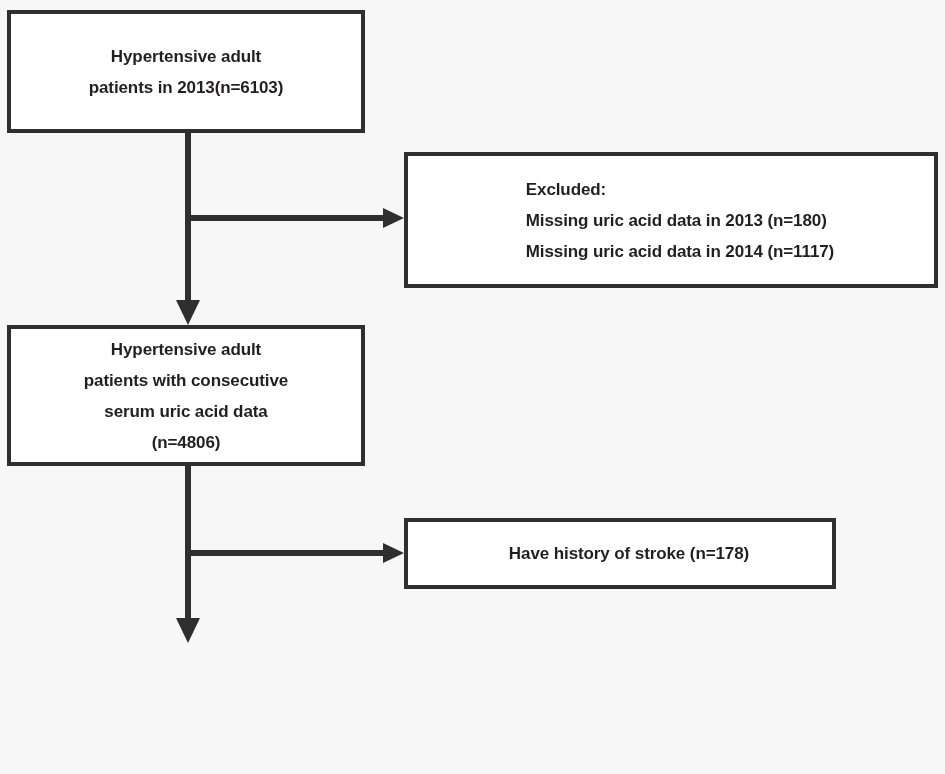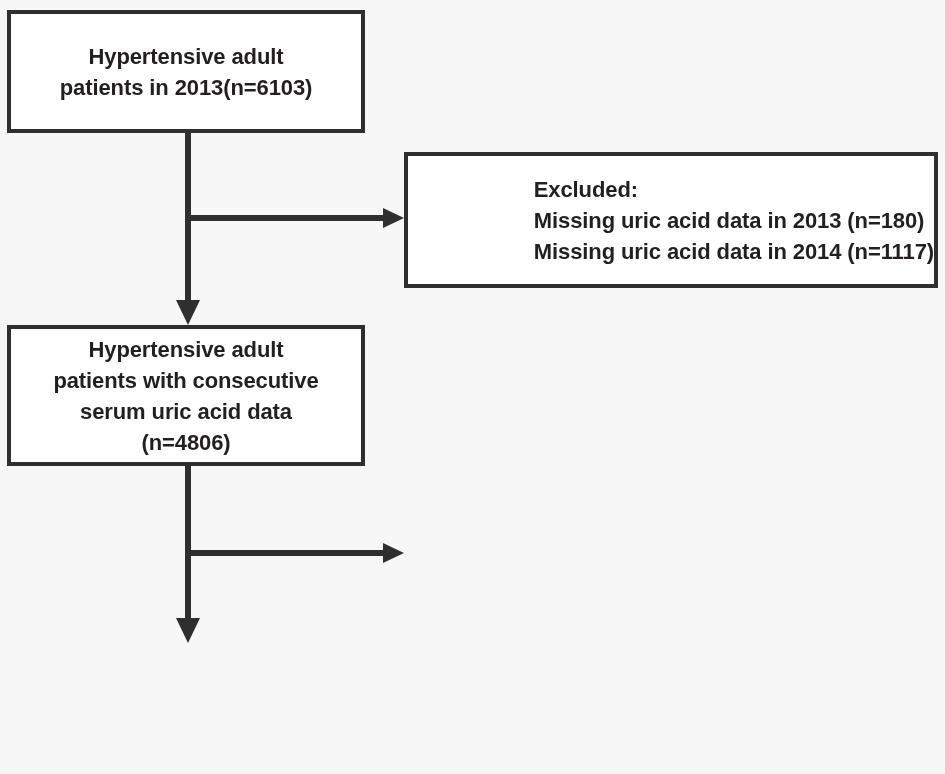--- a/index.html
+++ b/index.html
@@ -29,25 +29,25 @@
     border: 4px solid #2f2f2f;
     display: flex;
     align-items: center;
     z-index: 3;
   }
   .node.centered {
     justify-content: center;
     text-align: center;
   }
   .node.lefted {
-    justify-content: flex-end;
+    justify-content: center;
     text-align: left;
   }
   .node-text {
-    font-size: 22px;
+    font-size: 17px;
     font-weight: bold;
     line-height: 31px;
     color: #231f20;
     letter-spacing: -0.1px;
     white-space: pre-line;
   }
   .lefted .node-text {
     padding-left: 18px;
   }
   .centered .node-text {
@@ -103,15 +103,18 @@
 Missing uric acid data in 2014 (n=1117)</span>
   </div>
 
   <div class="node centered" id="box-consecutive">
     <span class="node-text">Hypertensive adult
 patients with consecutive
 serum uric acid data
 (n=4806)</span>
   </div>
 
+  <div class="node lefted" id="box-stroke">
+    <span class="node-text">Have history of  stroke (n=178)</span>
+  </div>
 
 
 </div>
 
 </body></html>

